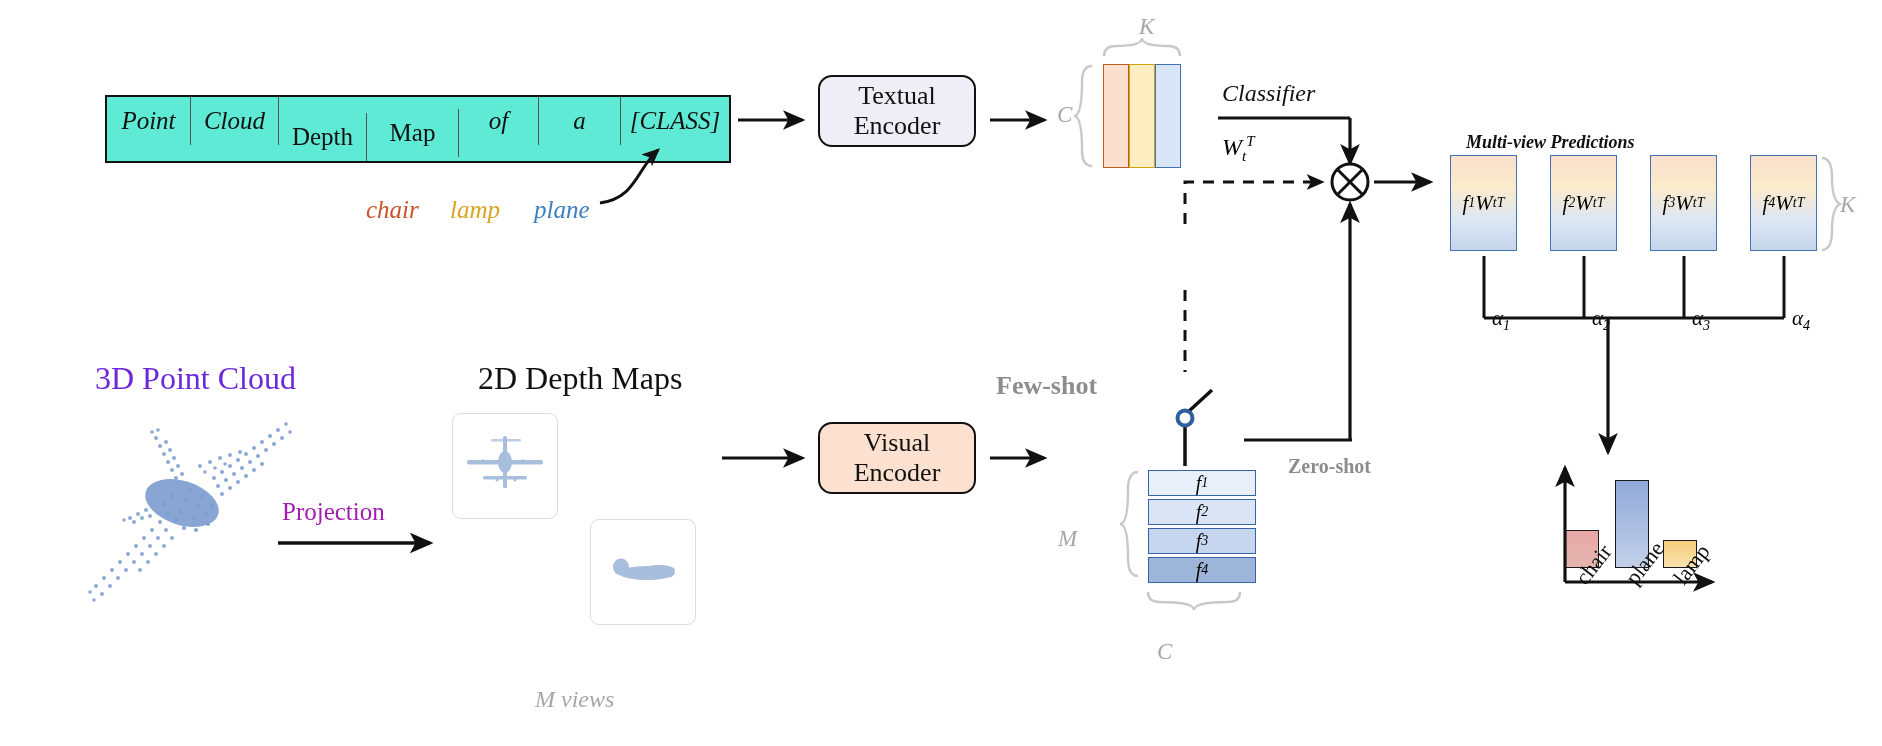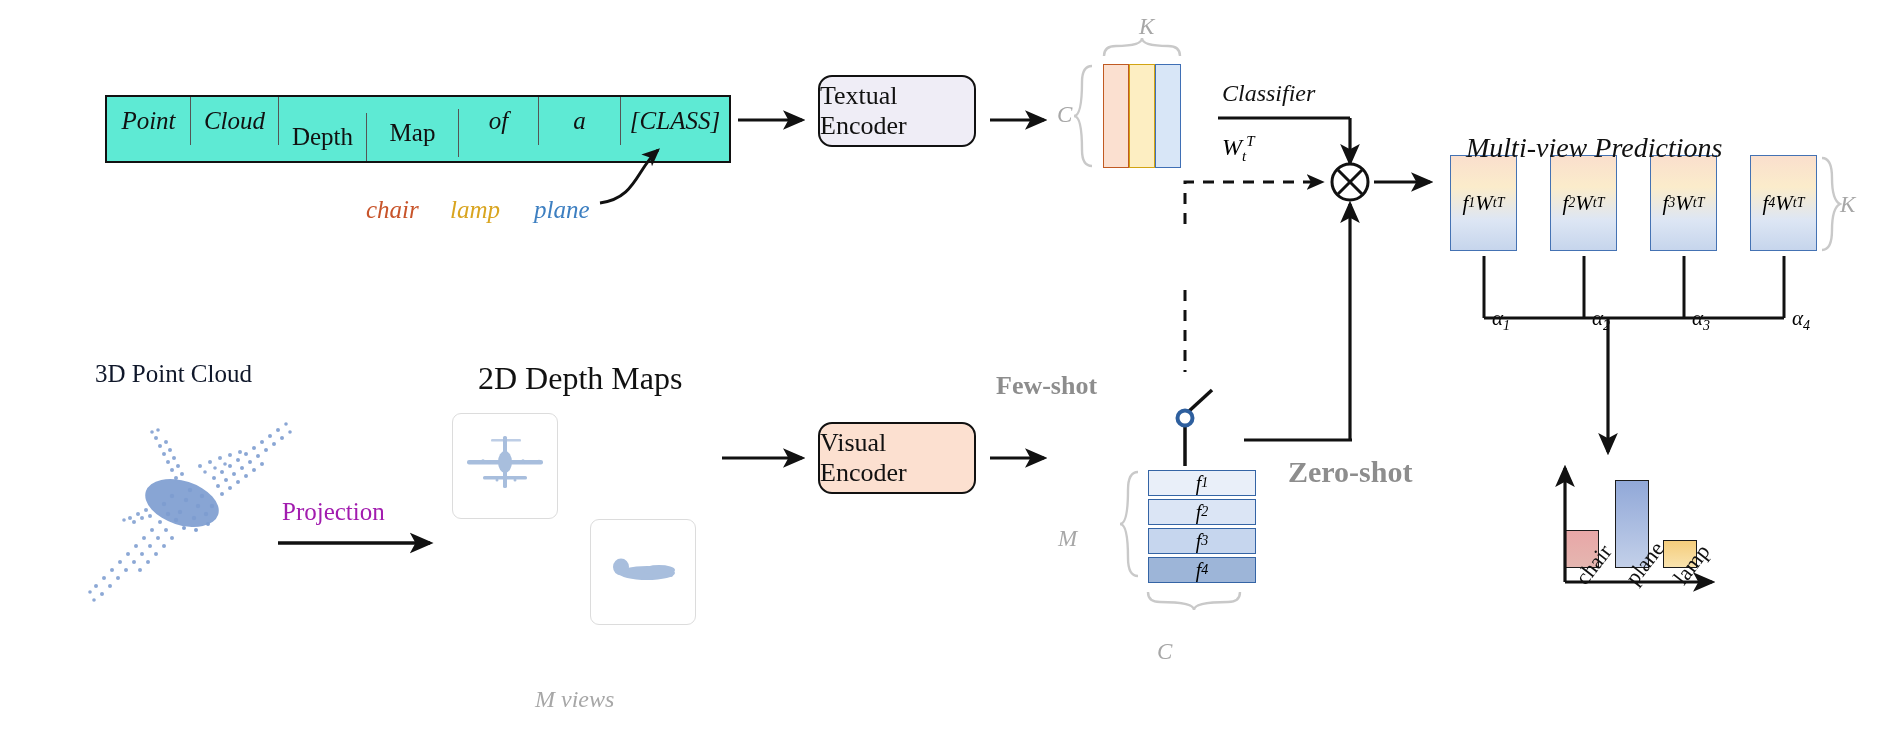--- a/index.html
+++ b/index.html
@@ -50,21 +50,21 @@
     font-size: 25px;
     font-weight: 500;
   }
 
   
   .enc-box {
     border: 2.5px solid #111;
     border-radius: 14px;
     display: flex;
     flex-direction: column;
-    align-items: flex-start;
+    align-items: center;
     justify-content: center;
     font-size: 26px;
     color: #111;
     line-height: 1.16;
     text-align: center;
     box-sizing: border-box;
   }
   .enc-text { display: block; }
   #textual-encoder { left: 818px; top: 75px; width: 158px; height: 72px; background: #efedf6; }
   #visual-encoder  { left: 818px; top: 422px; width: 158px; height: 72px; background: #fce0d0; }
@@ -193,21 +193,21 @@
   </div>
   <div class="abs lbl lbl-gray lbl-italic" style="left:1139px; top:14px; font-size:23px;">K</div>
   <div class="abs lbl lbl-gray lbl-italic" style="left:1057px; top:102px; font-size:23px;">C</div>
 
   <div class="abs lbl lbl-italic" style="left:1222px; top:80px;">Classifier</div>
   <div class="abs" style="left:1222px; top:133px; font-size:24px; font-style:italic;">
     <span>W</span><sub style="font-size:15px;">t</sub><sup style="font-size:15px;">T</sup>
   </div>
 
   <div class="abs lbl lbl-gray-dark" style="left:996px; top:371px; font-size:26px; font-weight:bold;">Few-shot</div>
-  <div class="abs lbl lbl-gray-dark" style="left:1288px; top:455px; font-size:30px; font-weight:bold;">Zero-shot</div>
+  <div class="abs lbl lbl-gray-dark" style="left:1288px; top:455px; font-size:20px; font-weight:bold;">Zero-shot</div>
 
   <div class="abs" id="feature-stack">
     <div class="feat-row feat-0">
       <span>f</span>
         <sub style="font-size:14px;">1</sub>
     </div>
     <div class="feat-row feat-1">
       <span>f</span>
         <sub style="font-size:14px;">2</sub>
     </div>
@@ -216,21 +216,21 @@
         <sub style="font-size:14px;">3</sub>
     </div>
     <div class="feat-row feat-3">
       <span>f</span>
         <sub style="font-size:14px;">4</sub>
     </div>
   </div>
   <div class="abs lbl lbl-gray lbl-italic" style="left:1058px; top:526px; font-size:23px;">M</div>
   <div class="abs lbl lbl-gray lbl-italic" style="left:1157px; top:639px; font-size:23px;">C</div>
 
-  <div class="abs" style="left:95px; top:360px; font-size:25px; color:#0f172a;">3D Point Cloud</div>
+  <div class="abs" style="left:95px; top:360px; font-size:32px; color:#6d28d9;">3D Point Cloud</div>
   <div class="abs" style="left:478px; top:360px; font-size:32px; color:#111;">2D Depth Maps</div>
   <div class="abs" style="left:282px; top:498px; font-size:25px; color:#a21caf;">Projection</div>
   <div class="abs lbl lbl-gray lbl-italic" style="left:535px; top:686px; font-size:24px;">M views</div>
 
   <div class="abs depth-tile" style="left:452px; top:413px;">
     <svg viewBox="0 0 106 106" width="106" height="106">
       <g fill="#a8bedd">
         <rect x="50" y="22" width="4" height="52" rx="1.6"></rect>
         <rect x="14" y="46" width="76" height="4.5" rx="2"></rect>
         <rect x="30" y="62" width="44" height="3.5" rx="1.6"></rect>
@@ -286,21 +286,21 @@
       <sup style="font-size:14px;">T</sup>
   </div>
   <div class="abs pred-box" style="left:1750px; top:155px;">
     <span>f</span>
       <sub style="font-size:14px;">4</sub>
       <span>W</span>
       <sub style="font-size:14px;">t</sub>
       <sup style="font-size:14px;">T</sup>
   </div>
 
-  <div class="abs lbl lbl-italic" style="left:1466px; top:132px; font-size:28px; font-weight:normal;">Multi-view Predictions</div>
+  <div class="abs lbl lbl-italic" style="left:1466px; top:132px; font-size:18px; font-weight:bold;">Multi-view Predictions</div>
   <div class="abs lbl lbl-gray lbl-italic" style="left:1840px; top:192px; font-size:23px;">K</div>
 
   <div class="abs" style="left:1492px; top:306px; font-size:21px; font-style:italic;">
     <span>α</span><sub style="font-size:14px;">1</sub>
   </div>
   <div class="abs" style="left:1592px; top:306px; font-size:21px; font-style:italic;">
     <span>α</span><sub style="font-size:14px;">2</sub>
   </div>
   <div class="abs" style="left:1692px; top:306px; font-size:21px; font-style:italic;">
     <span>α</span><sub style="font-size:14px;">3</sub>

